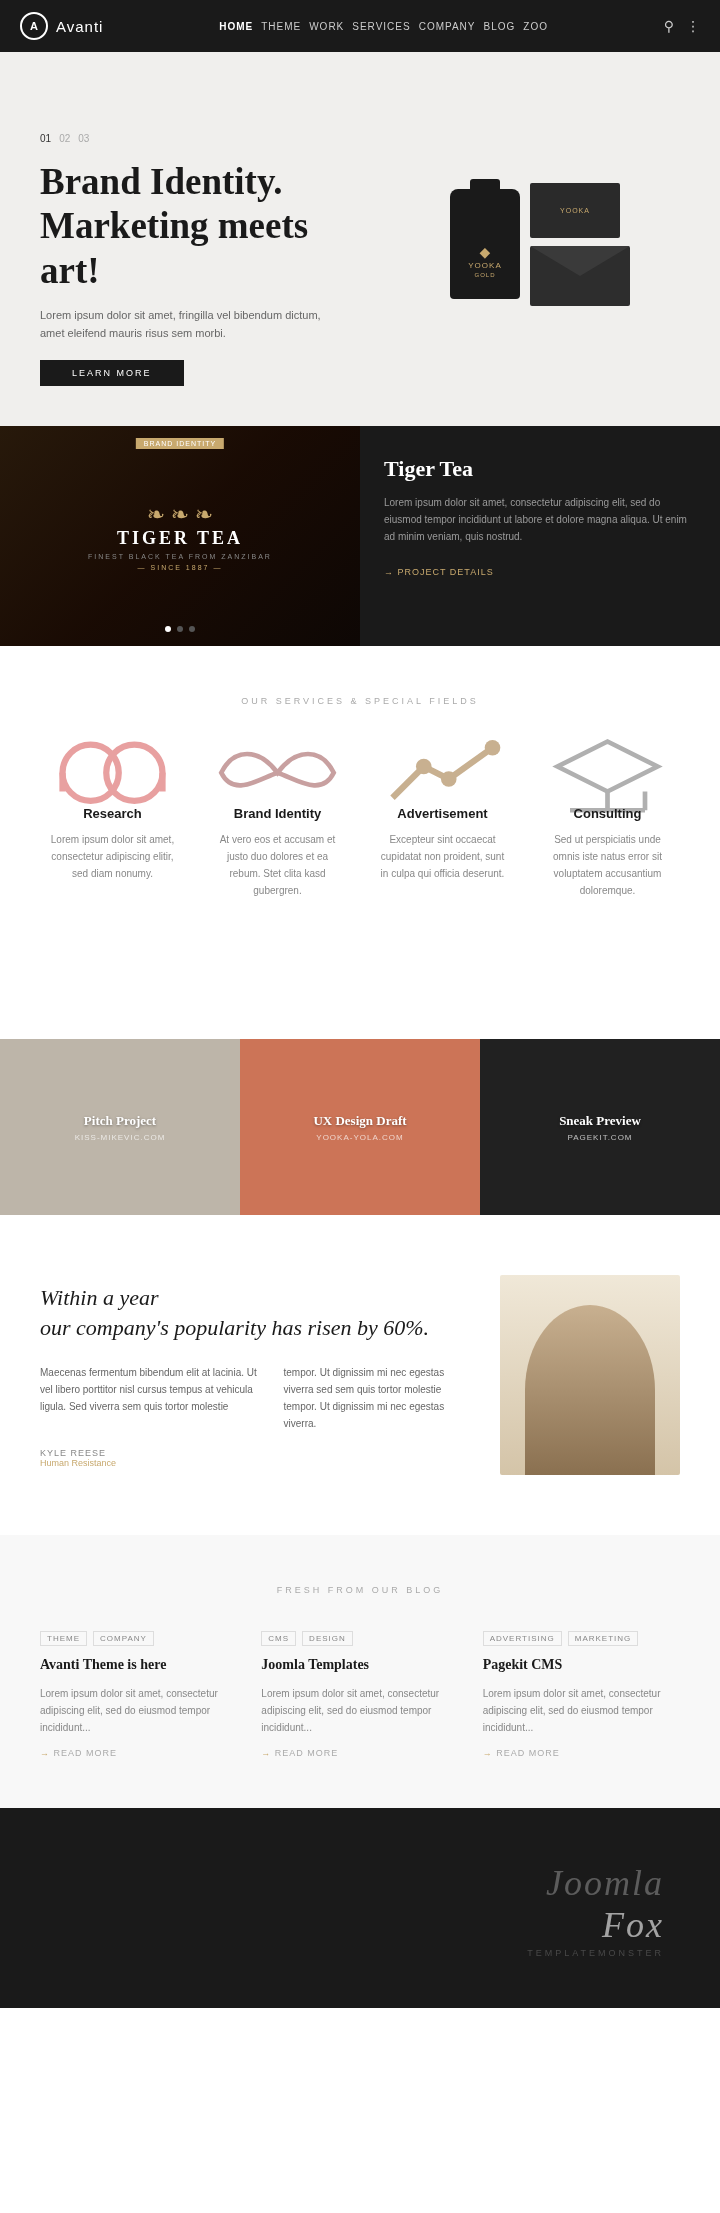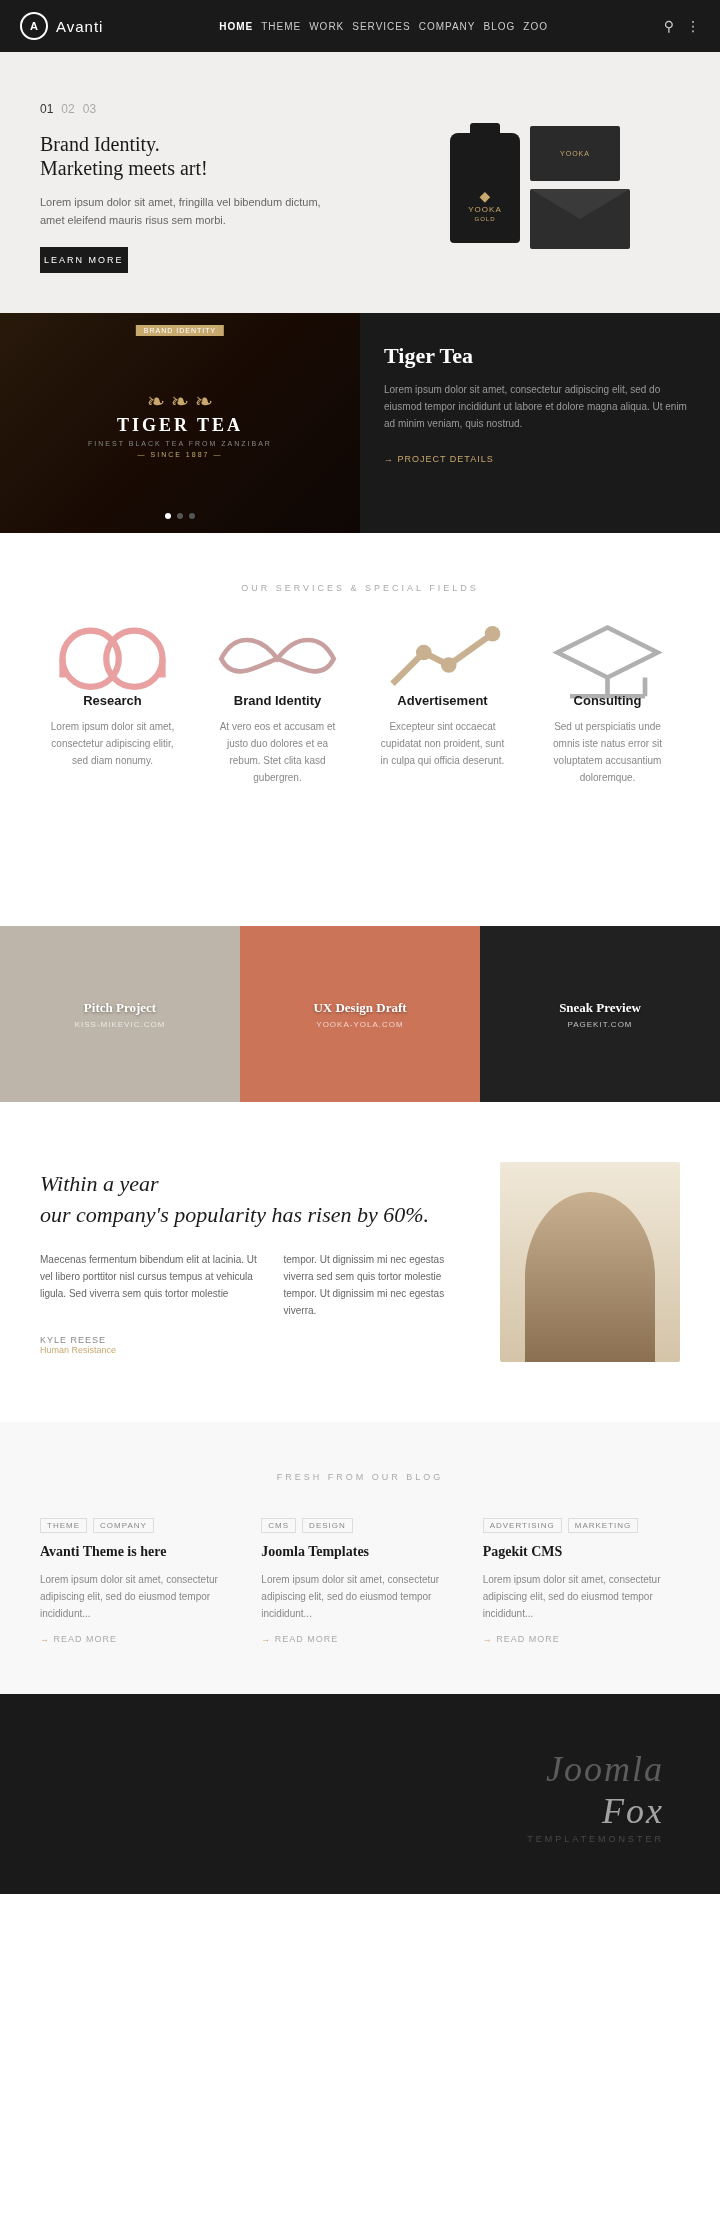--- a/index.html
+++ b/index.html
@@ -50,34 +50,34 @@
       display: flex;
       align-items: center;
       justify-content: space-between;
       min-height: 240px;
       position: relative;
     }
     .hero-text { max-width: 300px; }
     .hero-pagination {
       display: flex; gap: 8px; margin-bottom: 16px;
     }
-    .hero-page { font-size: 12px; color: #aaa; font-family: sans-serif; }
+    .hero-page { font-size: 10px; color: #aaa; font-family: sans-serif; margin-top: 31px; }
     .hero-page.active { color: #333; }
     .hero-title {
-      font-size: 20px; font-weight: normal; color: #1a1a1a; line-height: 1.2;
+      font-size: 37px; font-weight: bold; color: #1a1a1a; line-height: 1.2;
       margin-bottom: 14px; font-family: Georgia, serif;
     }
     .hero-subtitle {
       font-size: 11px; color: #666; line-height: 1.6; margin-bottom: 18px;
       font-family: sans-serif;
     }
     .hero-btn {
       background: #1a1a1a; color: #fff;
       font-size: 9px; letter-spacing: 2px; text-transform: uppercase;
-      padding: 8px 4px; border: none; cursor: pointer; font-family: sans-serif;
+      padding: 8px 32px; border: none; cursor: pointer; font-family: sans-serif;
     }
     .hero-image {
       width: 280px; display: flex; align-items: center; justify-content: center;
       position: relative;
     }
     .bottle {
       width: 70px; height: 110px;
       background: #1a1a1a; border-radius: 8px 8px 4px 4px;
       position: relative; margin-right: 10px;
       flex-shrink: 0;

